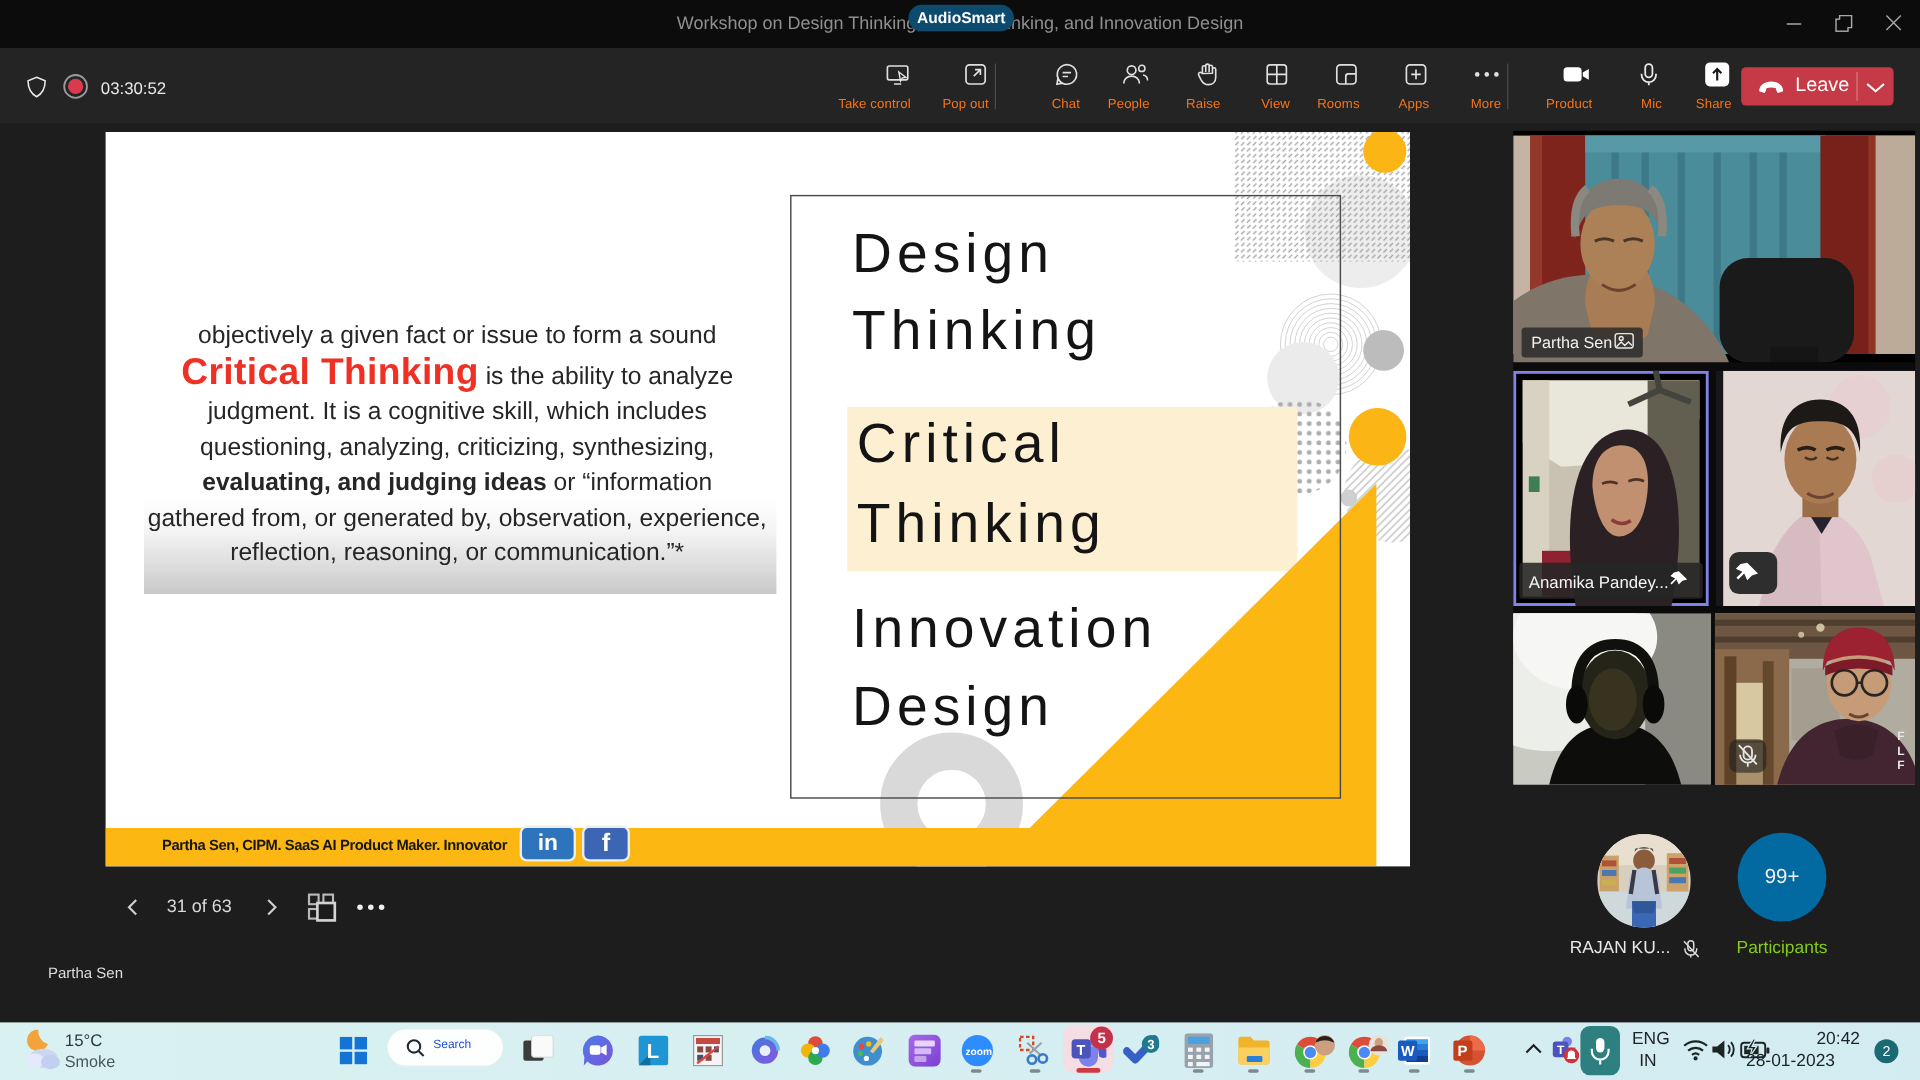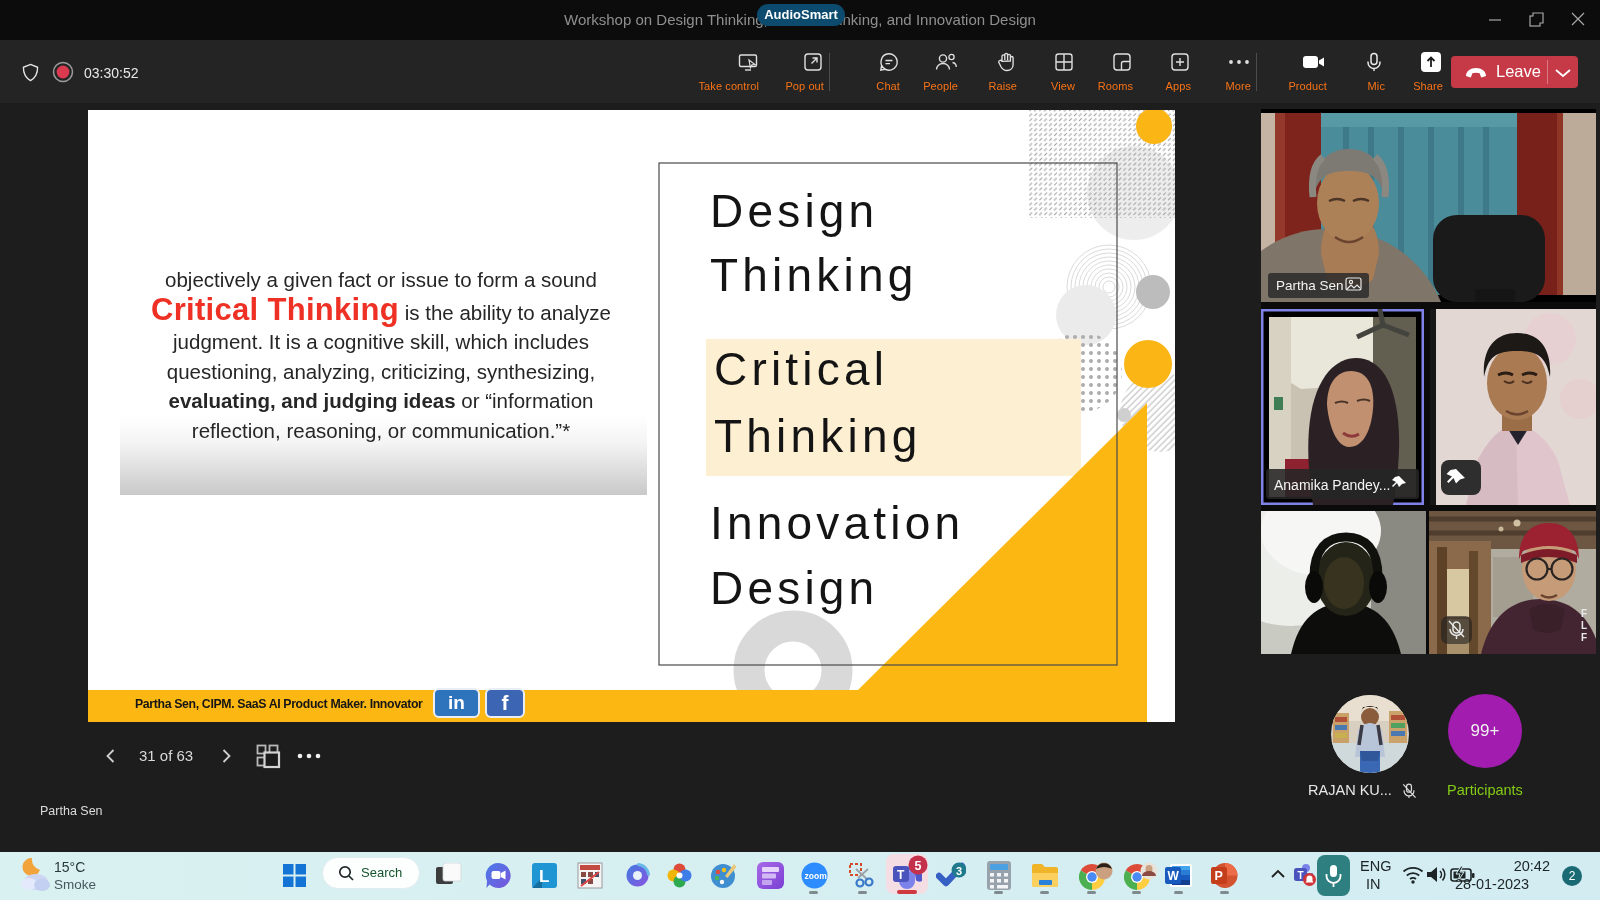--- a/index.html
+++ b/index.html
@@ -144,20 +144,21 @@
     <polygon points="770,580 1059,580 1059,293" fill="#fcb712"></polygon>
     <rect x="571" y="53" width="458" height="502" fill="none" stroke="#4a4a4a" stroke-width="1.2"></rect>
   </svg>
   <div class="abs" style="left:32px;top:305px;width:527px;height:80px;background:linear-gradient(#ffffff 0%,#f4f4f4 35%,#c9c9c9 100%)"></div>
   <div class="abs" style="left:-4px;top:155px;width:594px;text-align:center;font-size:20.5px;line-height:29.5px;color:#262626;white-space:nowrap">
     <div>objectively a given fact or issue to form a sound</div>
     <div><span style="color:#ee3124;font-weight:bold;font-size:31px;letter-spacing:.3px;line-height:29.5px">Critical Thinking</span> is the ability to analyze</div>
     <div>judgment. It is a cognitive skill, which includes</div>
     <div style="font-weight:normal">questioning, analyzing, criticizing, synthesizing,</div>
     <div><b>evaluating, and judging ideas</b> or “information</div>
+    <div>gathered from, or generated by, observation, experience,</div>
     <div>reflection, reasoning, or communication.”*</div>
   </div>
   <div class="abs" style="left:622px;top:69px;font-size:46px;line-height:64px;color:#141414;letter-spacing:4.2px">Design<br>Thinking</div>
   <div class="abs" style="left:626px;top:226px;font-size:46px;line-height:67px;color:#141414;letter-spacing:4.2px">Critical<br>Thinking</div>
   <div class="abs" style="left:622px;top:381px;font-size:46px;line-height:65px;color:#141414;letter-spacing:4.2px">Innovation<br>Design</div>
   <div class="abs" style="left:47px;top:587px;font-size:12.3px;font-weight:bold;color:#161616;letter-spacing:-0.35px">Partha Sen, CIPM. SaaS AI Product Maker. Innovator</div>
   <div class="abs" style="left:345px;top:578px;width:47px;height:30px;background:#2d74bd;border-radius:6px;border:2px solid #e9eef5;text-align:center;color:#fff;font-weight:bold;font-size:19px;line-height:26px">in</div>
   <div class="abs" style="left:397px;top:578px;width:40px;height:30px;background:#3c65b4;border-radius:6px;border:2px solid #e9eef5;text-align:center;color:#fff;font-weight:bold;font-size:21px;line-height:25px">f</div>
 </div>
 
@@ -298,21 +299,21 @@
     <path d="M29,56 h20 l-2,10 h-16 Z" fill="#2f579a"></path>
   </g>
 </svg>
 <div class="abs" style="left:1270px;top:679px;width:160px;text-align:center;color:#e8e8e8;font-size:14.5px">RAJAN KU...</div>
 <svg class="abs" style="left:1400px;top:679px" width="18" height="18" viewBox="0 0 22 22">
       <g stroke="#dcdcdc" stroke-width="1.5" fill="none">
         <rect x="8" y="2.5" width="6" height="10" rx="3"></rect>
         <path d="M5,10 v1 a6,6 0 0 0 12,0 v-1 M11,17 v2.5 M4,3 l15,16"></path>
       </g>
     </svg>
-<div class="abs" style="left:1448px;top:591px;width:74px;height:74px;border-radius:50%;background:#a21caf;text-align:center;line-height:74px;color:#f0f0f0;font-size:17px">99+</div>
+<div class="abs" style="left:1448px;top:591px;width:74px;height:74px;border-radius:50%;background:#0369a1;text-align:center;line-height:74px;color:#f0f0f0;font-size:17px">99+</div>
 <div class="abs" style="left:1405px;top:679px;width:160px;text-align:center;color:#84cc16;font-size:14.5px">Participants</div>
 
 <svg class="abs" style="left:102px;top:644px" width="18" height="18" viewBox="0 0 18 18">
       <path d="M11.5,3 L5.5,9 L11.5,15" fill="none" stroke="#cfcfcf" stroke-width="1.8"></path>
     </svg>
 <div class="abs navtxt" style="left:139px;top:644px">31 of 63</div>
 <svg class="abs" style="left:217px;top:644px" width="18" height="18" viewBox="0 0 18 18">
       <path d="M6.5,3 L12.5,9 L6.5,15" fill="none" stroke="#cfcfcf" stroke-width="1.8"></path>
     </svg>
 <svg class="abs" style="left:256px;top:641px" width="25" height="25" viewBox="0 0 25 25">
@@ -346,21 +347,21 @@
         <rect x="12.5" width="10.5" height="10.5"></rect>
         <rect y="12.5" width="10.5" height="10.5"></rect>
         <rect x="12.5" y="12.5" width="10.5" height="10.5"></rect>
       </g>
     </svg>
   <div class="abs" style="left:322px;top:5px;width:98px;height:32px;background:#fdffff;border:1px solid #e2edf0;border-radius:16px">
     <svg class="abs" style="left:15px;top:7px" width="17" height="17" viewBox="0 0 17 17">
         <circle cx="7" cy="7" r="5.2" fill="none" stroke="#20292b" stroke-width="1.7"></circle>
         <path d="M11,11 l4,4" stroke="#20292b" stroke-width="1.7"></path>
       </svg>
-    <div class="abs" style="left:38px;top:7px;font-size:13px;color:#14532d">Search</div>
+    <div class="abs" style="left:38px;top:7px;font-size:10px;color:#1d4ed8">Search</div>
   </div>
   <svg class="abs" style="left:436px;top:11px" width="26" height="24" viewBox="0 0 26 24">
       <rect x="0" y="4" width="17" height="17" rx="2" fill="#3c3c3c"></rect>
       <rect x="7" y="0" width="18" height="18" rx="2" fill="#fafafa" stroke="#cfd6d8" stroke-width="0.8"></rect>
     </svg>
   <svg class="abs" style="left:485px;top:10px" width="27" height="27" viewBox="0 0 27 27">
     <defs>
         <linearGradient id="chg" x1="0" y1="0" x2="1" y2="1">
           <stop offset="0" stop-color="#4a7de8"></stop>
           <stop offset="1" stop-color="#7a54dc"></stop>

